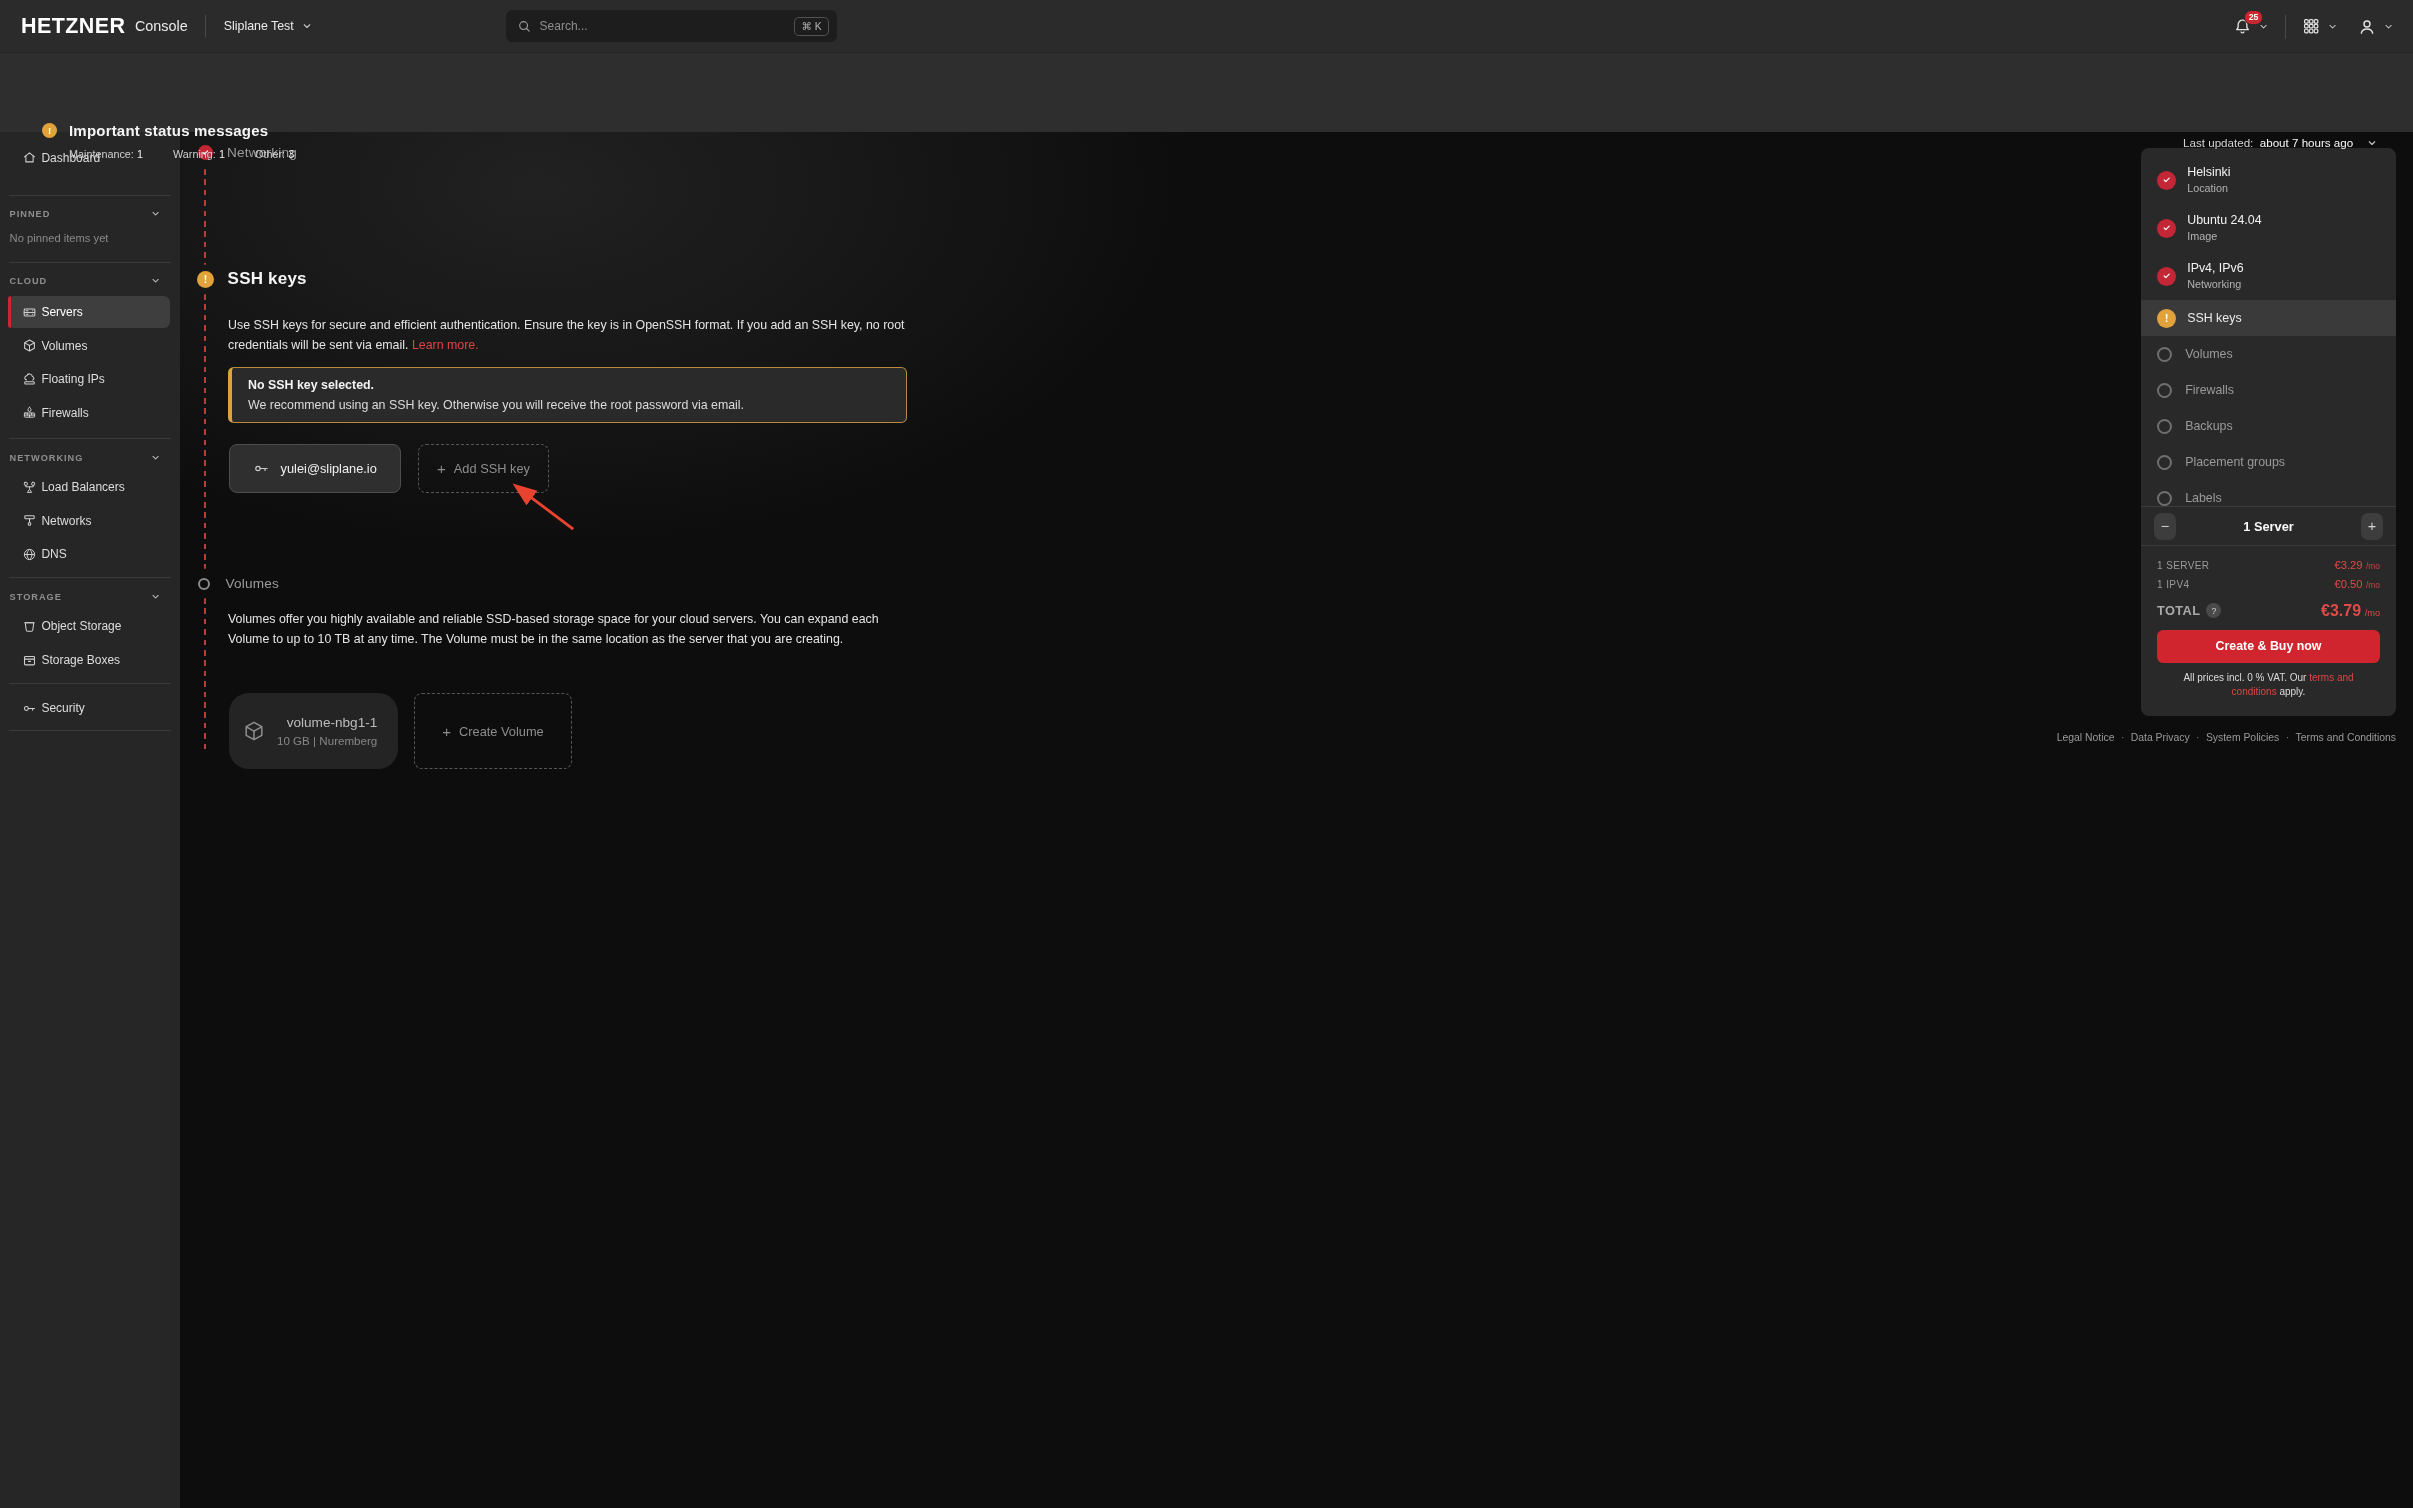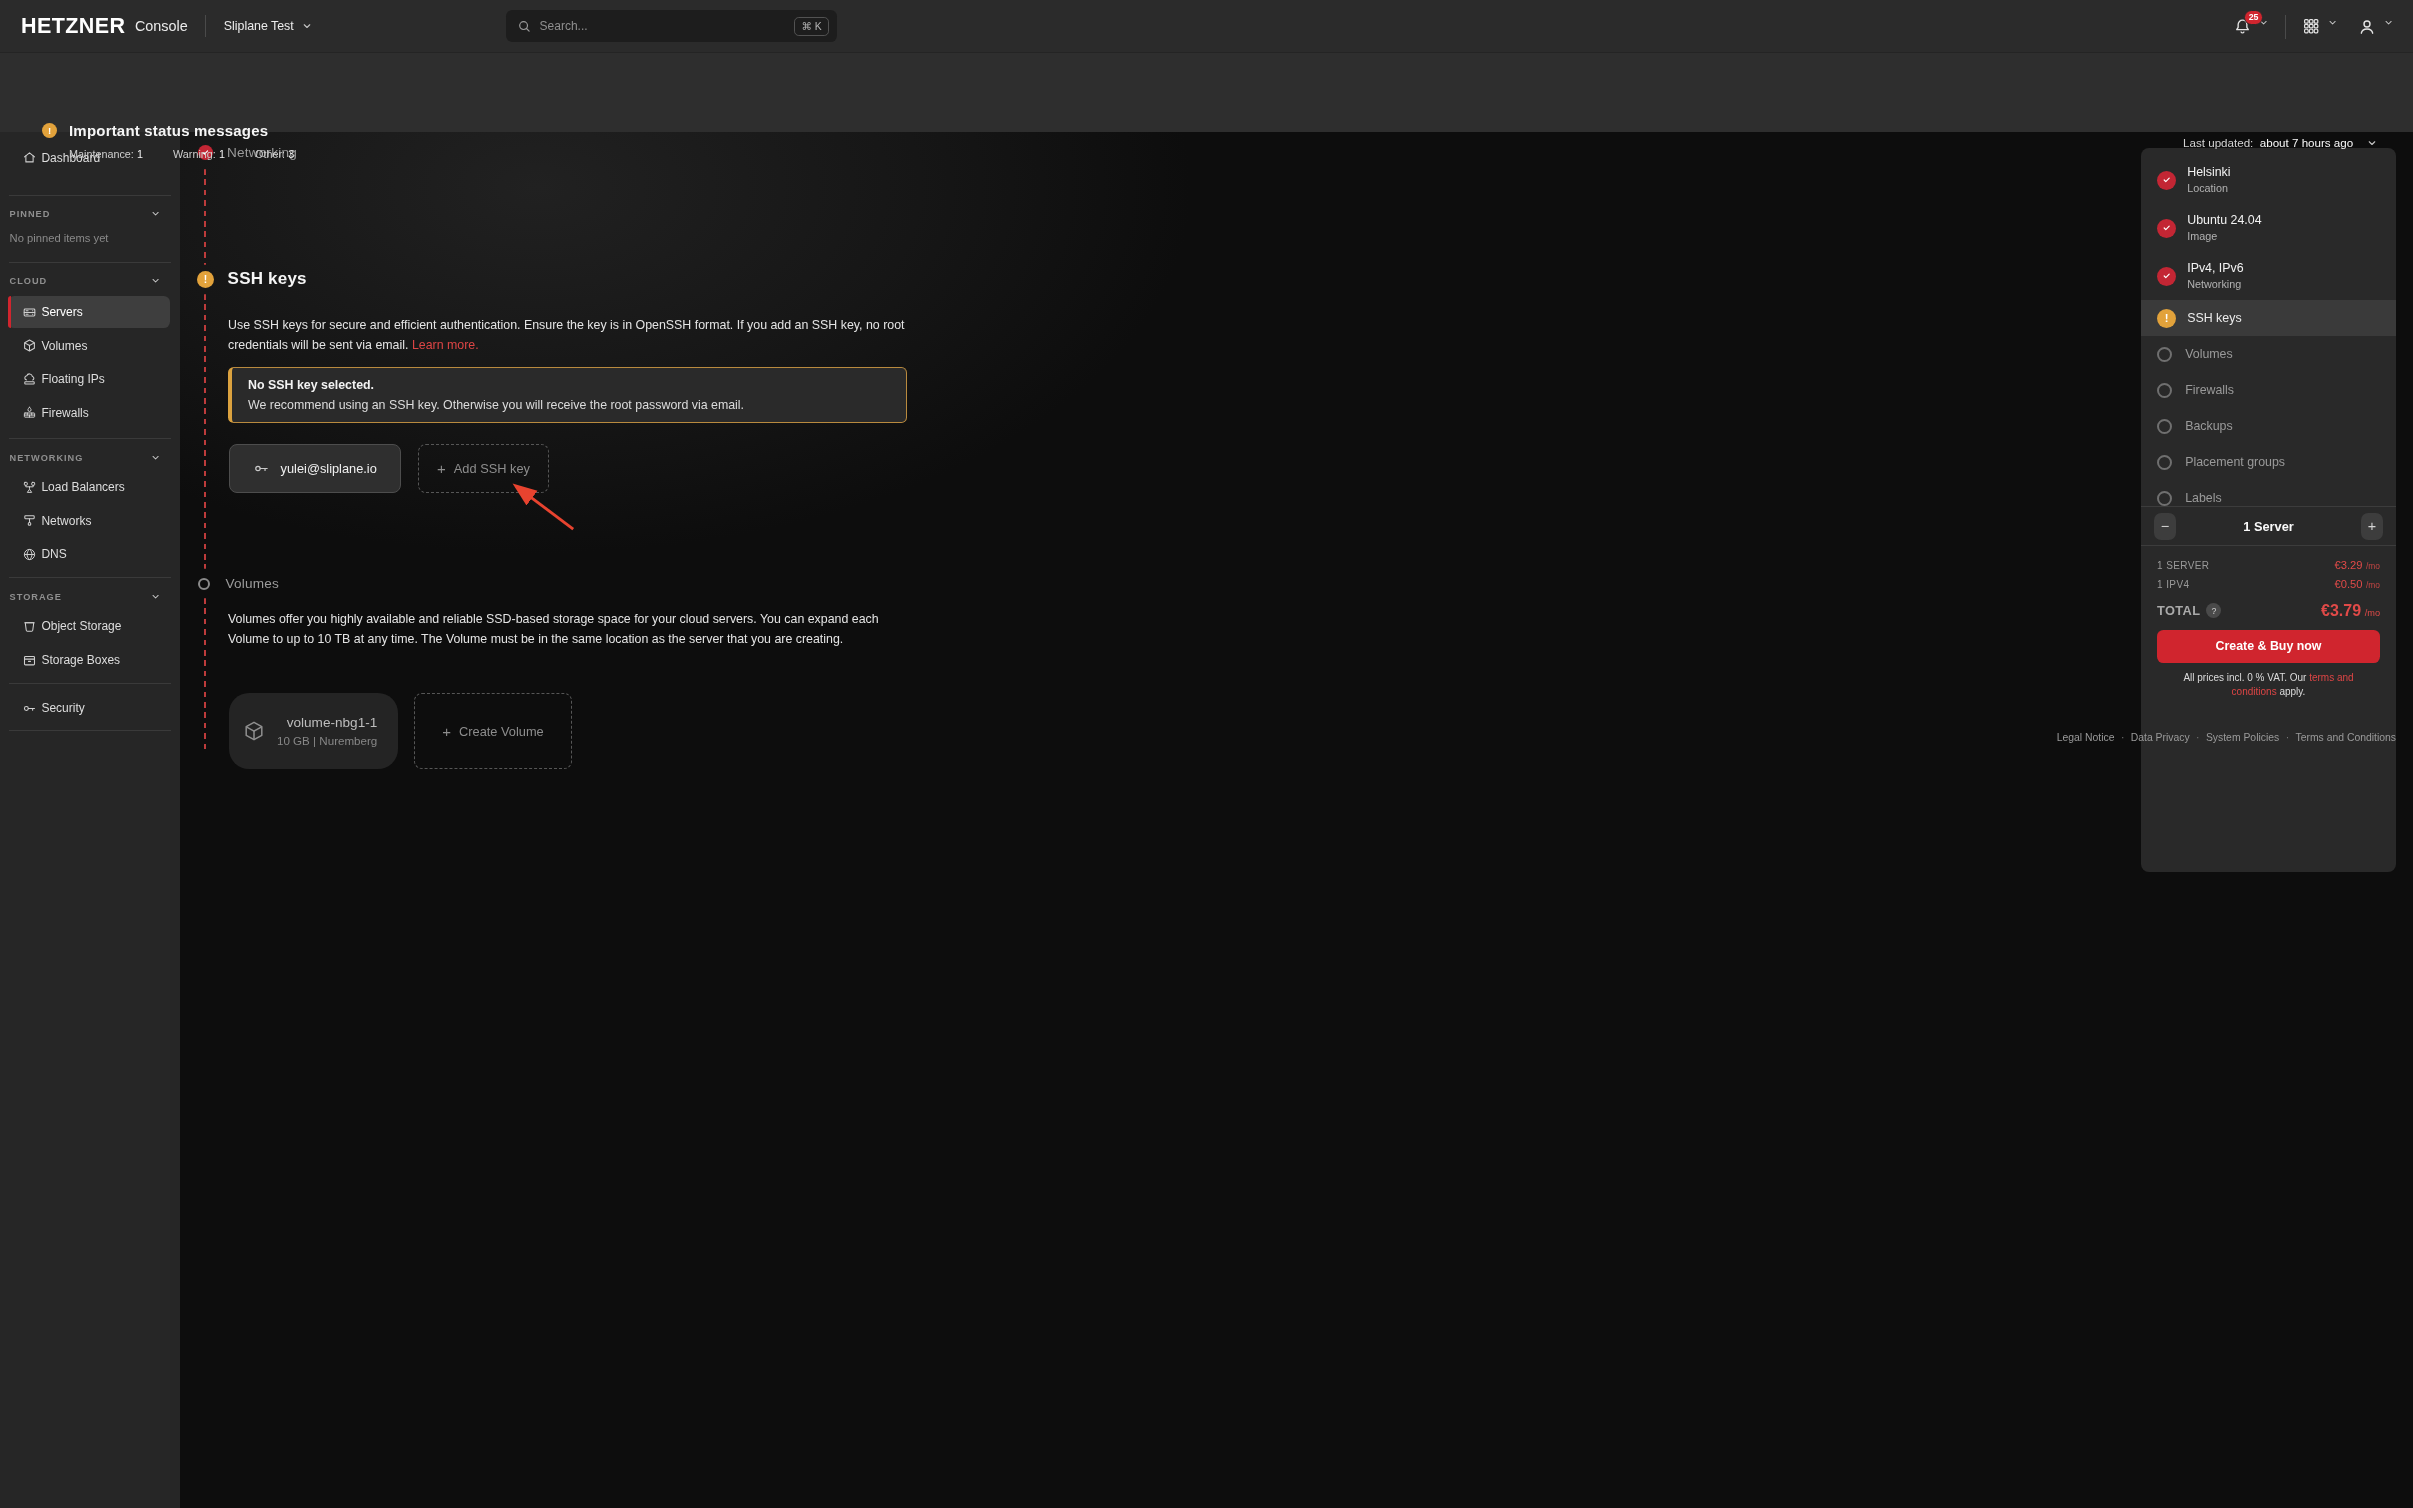--- a/index.html
+++ b/index.html
@@ -15,21 +15,21 @@
   .tb-divider { width:0.8px; height:22.3px; background:#4a4a4a; margin:0 17.6px; }
   .project-select { display:flex; align-items:center; gap:7.2px; color:#ececec; font-size:12.4px; cursor:pointer; }
   .chev { color:#c4c4c4; }
   .searchbox { position:absolute; left:506px; top:10.4px; width:331px; height:32px; background:#1d1d1d;
     border-radius:6.4px; display:flex; align-items:center; padding:0 8px 0 11.2px; }
   .searchbox input { flex:1; background:transparent; border:none; outline:none; color:#e8e8e8;
     font-size:12px; font-family:"Liberation Sans", sans-serif; margin-left:8px; }
   .searchbox input::placeholder { color:#8f8f8f; }
   .kbd { border:0.8px solid #525252; border-radius:4.8px; padding:2.4px 6.4px; font-size:10.4px; color:#b3b3b3; }
   .tb-right { position:absolute; right:19px; top:0; height:53px; display:flex; align-items:center; }
-  .tb-group { display:flex; align-items:flex-start; gap:6px; cursor:pointer; color:#e3e3e3; }
+  .tb-group { display:flex; align-items:center; gap:6px; cursor:pointer; color:#e3e3e3; }
   .bell-wrap { position:relative; }
   .badge { position:absolute; top:-7.2px; right:-11.2px; background:#d0252e; color:#fff; font-size:8.8px;
     font-weight:700; border-radius:8px; padding:1.6px 4px; border:1.6px solid #2b2b2b; }
   .tb-sep { width:0.8px; height:24px; background:#4a4a4a; margin:0 16px; }
 
   
   .status-banner { position:absolute; top:53px; left:0; right:0; height:79px; background:#2e2e2e; z-index:9; }
   .sb-icon { position:absolute; left:42px; top:70px; width:15px; height:15px; border-radius:50%;
     background:#e2a23b; color:#fff; font-size:9.6px; font-weight:700; display:flex; align-items:center; justify-content:center; }
   .sb-title { position:absolute; left:69px; top:69px; font-size:15px; font-weight:700; color:#f5f5f5; letter-spacing:0.2px; }
@@ -78,21 +78,21 @@
   .chip-dashed { position:absolute; border:1.6px dashed #565656; border-radius:8px; color:#8d8d8d;
     display:flex; align-items:center; justify-content:center; gap:8px; font-size:12.8px; cursor:pointer; }
   .plus-g { font-size:15px; line-height:1; }
   .vol-card { position:absolute; left:49px; top:561px; width:169px; height:76px; background:#242424;
     border-radius:20px; display:flex; align-items:center; gap:11.2px; padding:0 12.8px; cursor:pointer;text-align:right; }
   .vol-card .name { font-size:13.6px; color:#bdbdbd; margin-bottom:3.2px; }
   .vol-card .meta { font-size:11.6px; color:#878787; }
   .arrow-svg { position:absolute; left:323px; top:343px; pointer-events:none; }
 
   
-  .panel { position:absolute; top:16px; right:17px; width:255px; height:724px; background:#292929;
+  .panel { position:absolute; top:16px; right:17px; width:255px; height:568px; background:#292929;
     border-radius:8px; display:flex; flex-direction:column; overflow:hidden; }
   .p-steps { height:358px; overflow:hidden; padding-top:8px; }
   .p-row2 { display:flex; align-items:center; gap:11.2px; padding:8px 16px; cursor:pointer; }
   .p-row2 .tt { font-size:12.4px; color:#f2f2f2; line-height:17px; }
   .p-row2 .st { font-size:10.8px; color:#b2b2b2; line-height:15px; }
   .p-row1 { display:flex; align-items:center; gap:11.2px; height:36px; padding:0 16px;
     font-size:12.4px; color:#9a9a9a; cursor:pointer; }
   .p-row1.hl { background:#3a3a3a; color:#ececec; }
   .p-dot-done { width:19px; height:19px; border-radius:50%; background:#c32634; color:#fff;
     display:flex; align-items:center; justify-content:center; flex:none; }

